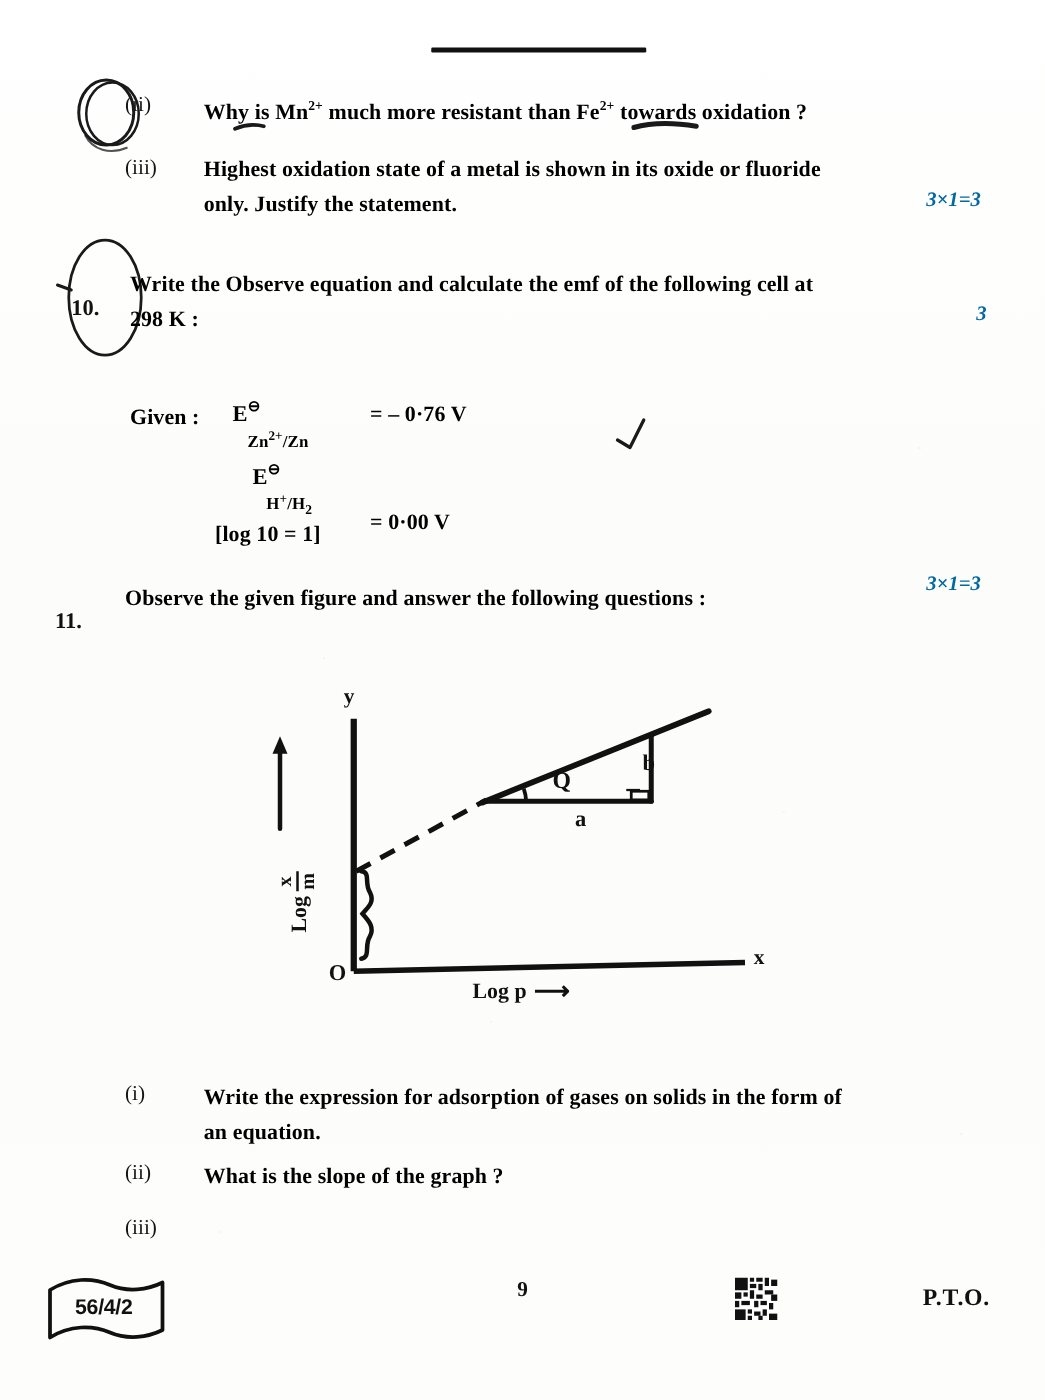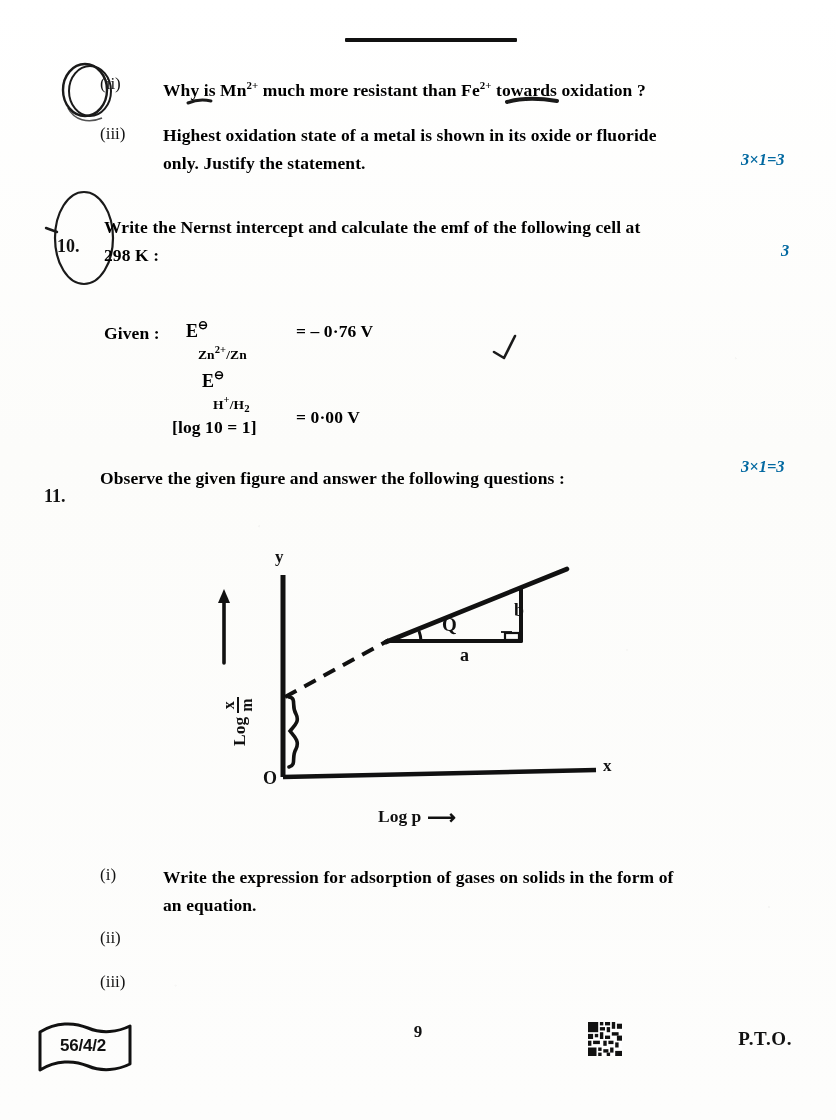--- a/index.html
+++ b/index.html
@@ -129,21 +129,21 @@
     position: relative;
     top: -1px;
   }
   .frac .num { padding: 0 1px; }
   .frac .den { padding: 0 1px; border-top: 2px solid #111; }
 
   #xlabel {
     left: 378px; top: 782px;
     display: flex; align-items: center; gap: 6px;
     font-family: "Liberation Serif", serif;
-    font-weight: bold; font-size: 17.5px; color: #111; margin-top: 24px;
+    font-weight: bold; font-size: 17.5px; color: #111;
   }
 
   
   #footer-pageno {
     left: 0; top: 1022px; width: 836px;
     text-align: center;
     font-family: "Liberation Serif", serif;
     font-weight: bold; font-size: 17px; color: #111;
   }
   #pto {
@@ -198,21 +198,21 @@
   <div class="abs qtext" style="left:163px; top:150px;">only. Justify the statement.</div>
   <div class="abs marks" style="left:741px; top:150px;">3×1=3</div>
 
   <svg class="abs" style="left:44px; top:186px;" width="86" height="106">
     <ellipse class="pen" cx="40" cy="52" rx="29" ry="46" stroke-width="2.2"></ellipse>
     <path class="pen" d="M2,42 L13,46" stroke-width="2.4" stroke-linecap="round"></path>
   </svg>
 
   <div class="abs qnum" style="left:57px; top:216px;">10.</div>
 
-  <div class="abs qtext" style="left:104px; top:214px;">Write the Nernst intercept and calculate the emf of the following cell at</div>
+  <div class="abs qtext" style="left:104px; top:214px;">Write the Observe equation and calculate the emf of the following cell at</div>
   <div class="abs qtext" style="left:104px; top:242px;">298 K :</div>
   <div class="abs marks" style="left:781px; top:241px;">3</div>
 
 
   <div class="abs qtext" style="left:104px; top:320px;">Given :</div>
 
   <div class="abs" style="left:186px; top:318px;">
     <span class="qtext" style="font-size:18px;">E</span><span class="qtext" style="font-size:12px; position:relative; top:-8px;">⊖</span>
   </div>
   <div class="abs qtext" style="left:198px; top:337px; font-size:13.5px;">
@@ -298,20 +298,21 @@
   <div class="abs" id="xlabel">
     <span>Log p</span>
     <span style="font-size:20px; line-height:1;">⟶</span>
   </div>
 
   <div class="abs qlabel" style="left:100px; top:865px;">(i)</div>
   <div class="abs qtext" style="left:163px; top:864px;">Write the expression for adsorption of gases on solids in the form of</div>
   <div class="abs qtext" style="left:163px; top:892px;">an equation.</div>
 
   <div class="abs qlabel" style="left:100px; top:928px;">(ii)</div>
+  <div class="abs qtext" style="left:163px; top:927px;">What is the slope of the graph ?</div>
 
   <div class="abs qlabel" style="left:100px; top:972px;">(iii)</div>
 
   <svg class="abs" style="left:34px; top:1018px;" width="104" height="62">
     <path d="M6,14 C22,4 40,4 54,10 C68,16 84,14 96,8 L96,46 C84,52 68,54 54,48 C40,42 22,42 6,52 Z" fill="none" stroke="#111" stroke-width="3" stroke-linejoin="round"></path>
   </svg>
   <div class="abs" id="banner-code">56/4/2</div>
 
   <div class="abs" id="footer-pageno">9</div>
 

